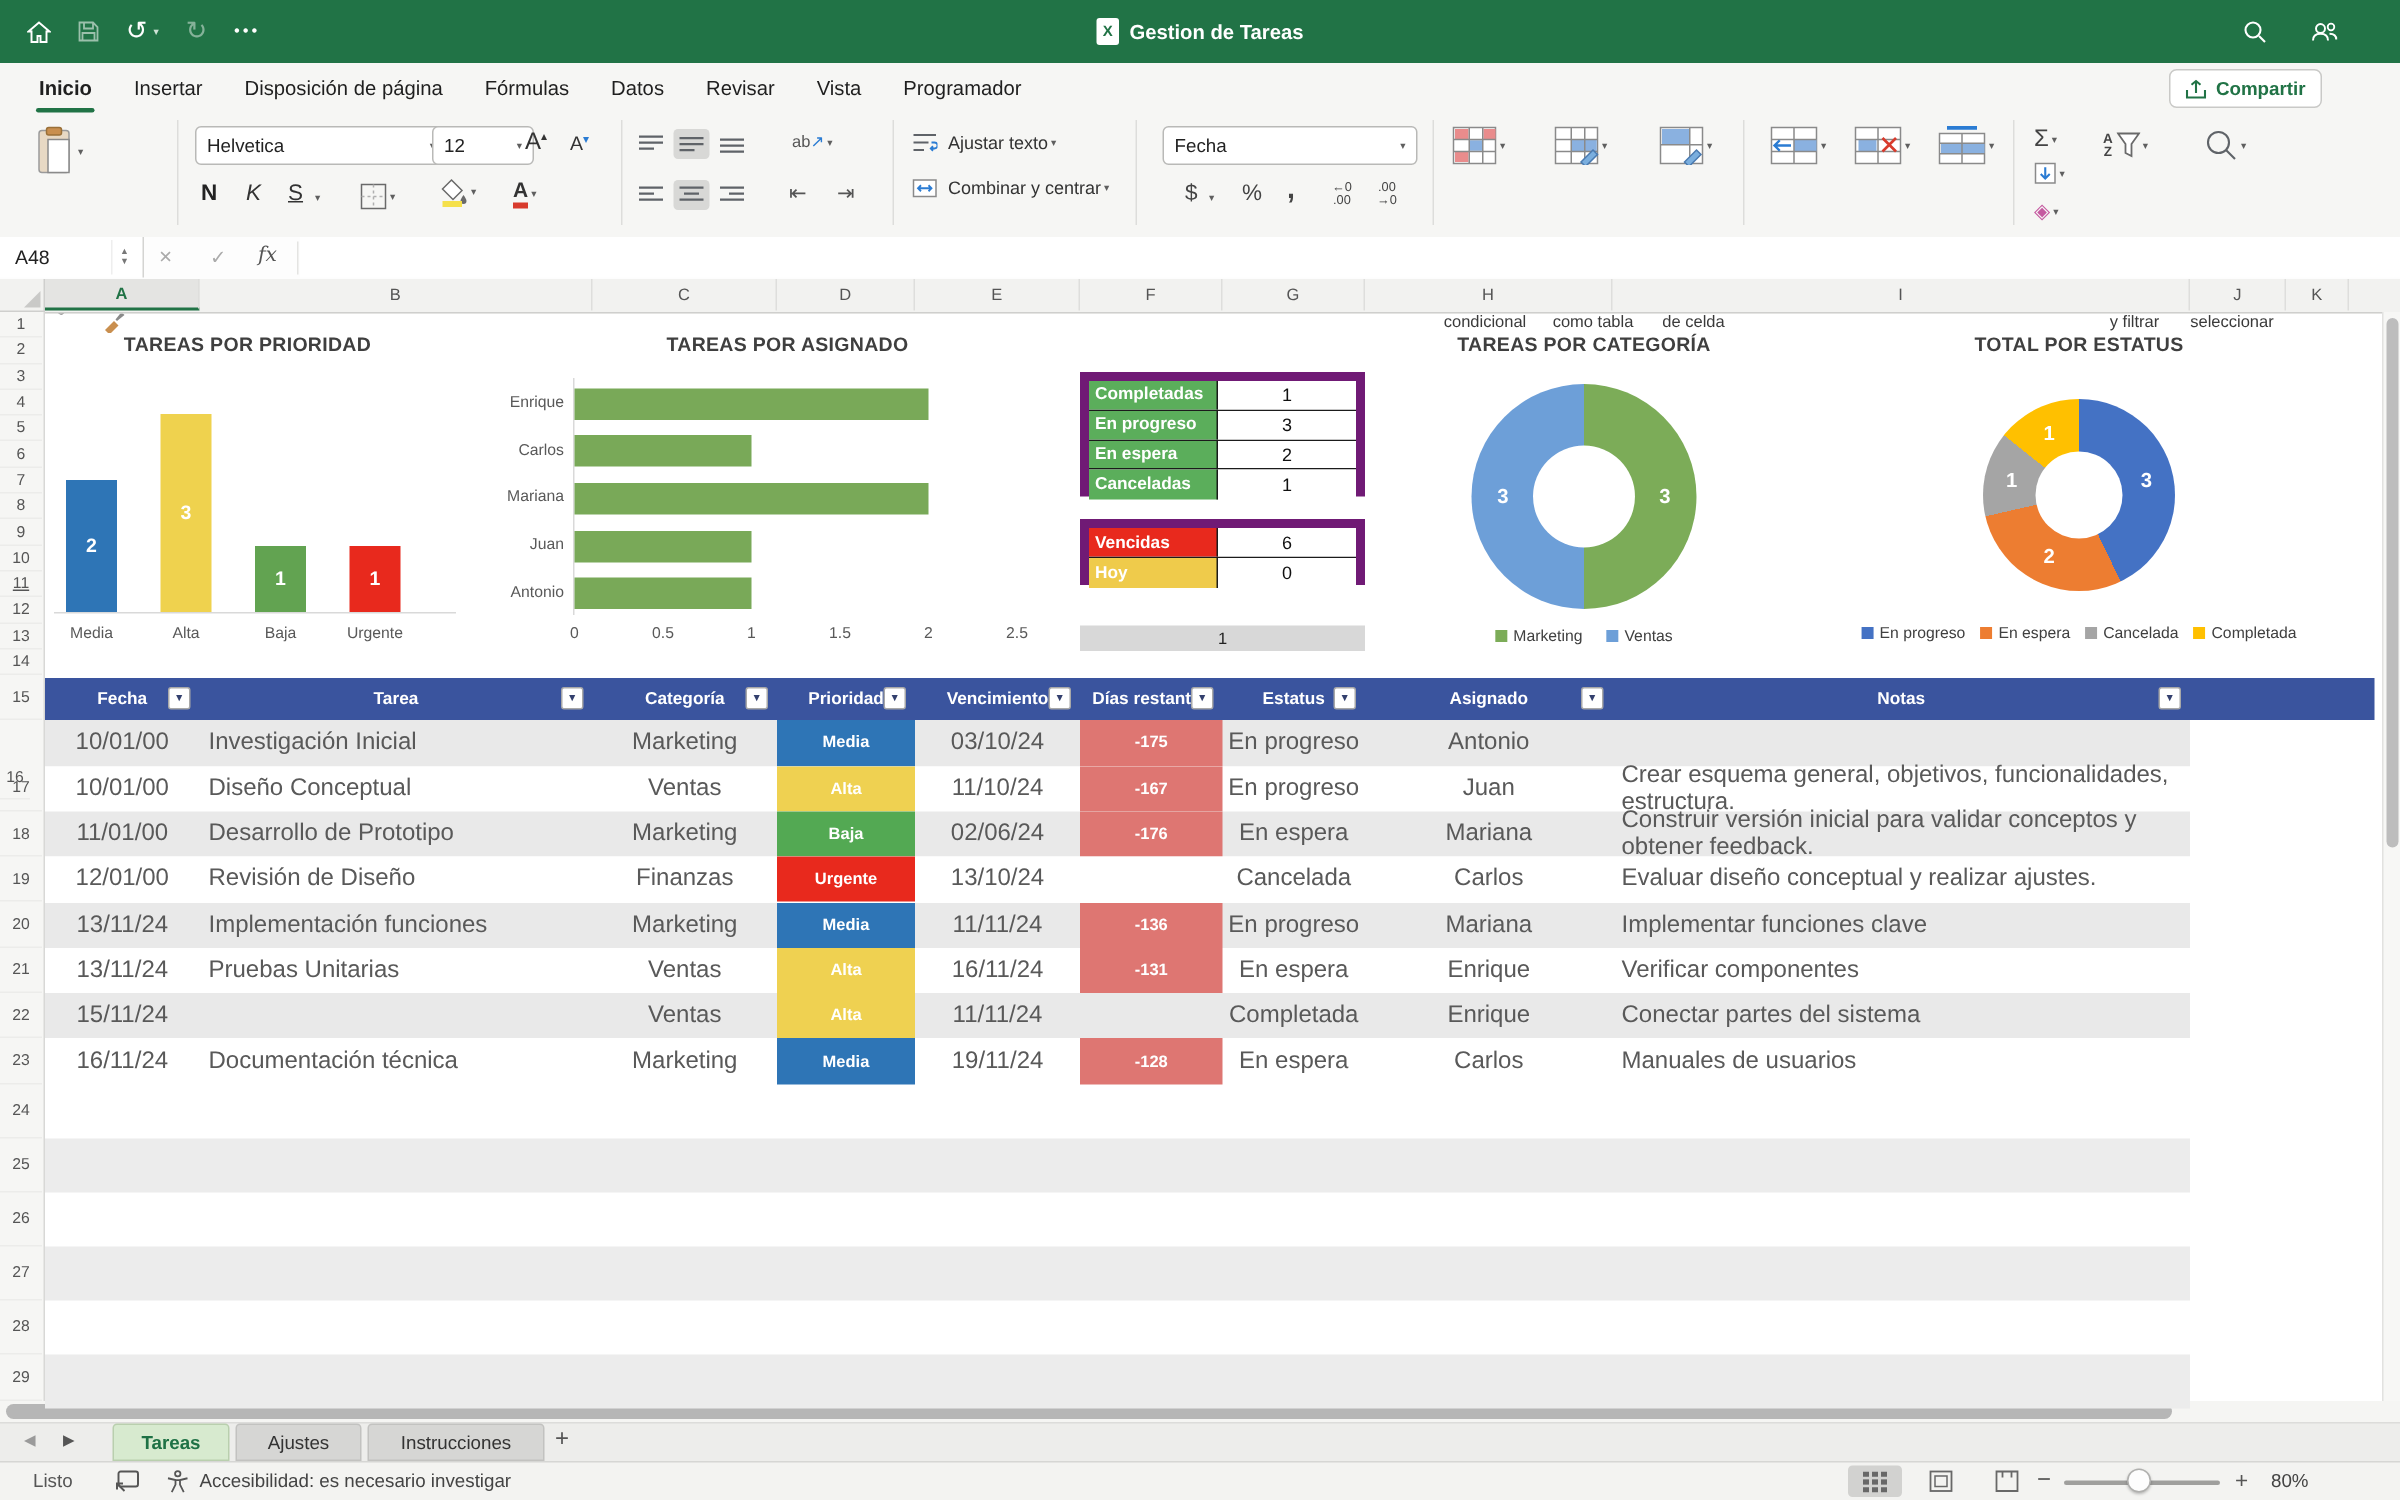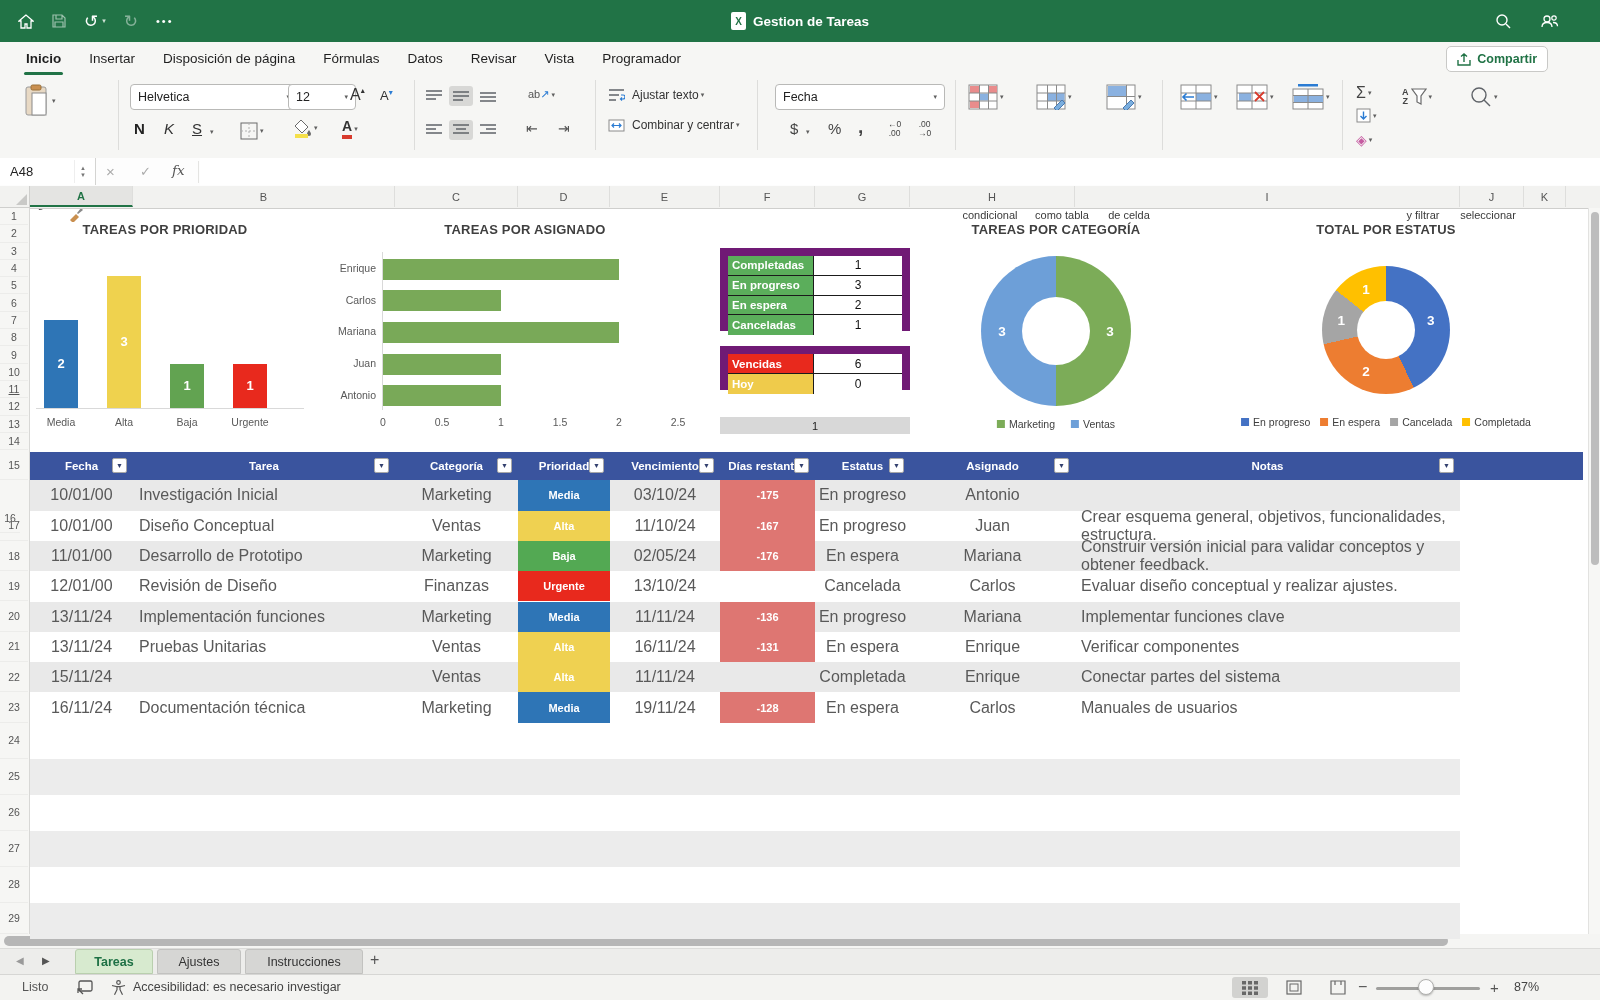--- a/index.html
+++ b/index.html
@@ -50,21 +50,21 @@
   .axislab{position:absolute;font-size:10.5px;color:#595959;text-align:center;}
   .bar{position:absolute;}
   .barval{position:absolute;color:#fff;font-weight:bold;font-size:13px;text-align:center;}
   .donut{position:absolute;border-radius:50%;}
   .dhole{position:absolute;border-radius:50%;background:#fff;}
   .dval{position:absolute;color:#fff;font-weight:bold;font-size:13.5px;transform:translate(-50%,-50%);}
   .legend{position:absolute;display:flex;align-items:center;white-space:nowrap;transform:translateX(-50%);}
   .legsw{width:8px;height:8px;display:inline-block;margin-right:4px;}
   .legit{display:flex;align-items:center;font-size:10.5px;color:#404040;}
   
-  .sumtbl{position:absolute;border:8px solid #701a75;box-sizing:border-box;background:#fff;}
+  .sumtbl{position:absolute;border:6px solid #701a75;box-sizing:border-box;background:#fff;}
   .sumrow{display:flex;border-bottom:1px solid #1b1b1b;box-sizing:border-box;}
   .sumrow:last-child{border-bottom:none;}
   .sumlab{width:86px;color:#fff;font-weight:bold;font-size:11.5px;display:flex;align-items:center;padding-left:4px;box-sizing:border-box;border-right:1px solid #1b1b1b;}
   .sumval{flex:1;display:flex;align-items:center;justify-content:center;font-size:12px;color:#111;background:#fff;}
   
   .thead{position:absolute;background:#3A549E;}
   .thcell{position:absolute;color:#fff;font-weight:bold;font-size:11.5px;display:flex;align-items:center;justify-content:center;height:28px;}
   .filter{position:absolute;width:15px;height:15px;background:#fff;border:1px solid #a8a8a8;border-radius:2px;
           display:flex;align-items:center;justify-content:center;font-size:7px;color:#33406e;box-sizing:border-box;}
   .trow{position:absolute;}
@@ -469,21 +469,21 @@
     </span>
     <span class="viewbtn" style="left:1320px">
       <svg width="16" height="15" viewBox="0 0 16 15">
           <path d="M1 5V1h14v4 M1 5v9h14V5 M5 1v4 M11 1v4" fill="none" stroke="#686868" stroke-width="1.2"></path>
         </svg>
     </span>
     <span class="abs" style="left:1358px;top:3px;font-size:16px;color:#555">−</span>
     <span class="abs" style="left:1376px;top:11.5px;width:104px;height:3px;background:#9f9f9d;border-radius:2px"></span>
     <span class="abs" style="left:1418px;top:4px;width:16px;height:16px;background:#fdfdfd;border:1px solid #b0b0ae;border-radius:50%;box-shadow:0 1px 2px rgba(0,0,0,.25);box-sizing:border-box"></span>
     <span class="abs" style="left:1490px;top:4px;font-size:15px;color:#555">+</span>
-    <span class="abs" style="left:1514px;top:5px;color:#444">87%</span>
+    <span class="abs" style="left:1514px;top:5px;color:#444">80%</span>
   </div>
 
 <div class="rnum" style="position: absolute; left: 0px; top: 208px; width: 28px; height: 17.3px;">1</div>
     <div class="rnum" style="position: absolute; left: 0px; top: 225.3px; width: 28px; height: 17.3px;">2</div>
     <div class="rnum" style="position: absolute; left: 0px; top: 242.6px; width: 28px; height: 17.3px;">3</div>
     <div class="rnum" style="position: absolute; left: 0px; top: 259.9px; width: 28px; height: 17.3px;">4</div>
     <div class="rnum" style="position: absolute; left: 0px; top: 277.2px; width: 28px; height: 17.3px;">5</div>
     <div class="rnum" style="position: absolute; left: 0px; top: 294.5px; width: 28px; height: 17.3px;">6</div>
     <div class="rnum" style="position: absolute; left: 0px; top: 311.8px; width: 28px; height: 17.3px;">7</div>
     <div class="rnum" style="position: absolute; left: 0px; top: 329.1px; width: 28px; height: 17.3px;">8</div>
@@ -651,21 +651,21 @@
       <div class="chip" style="left: 690px; width: 95px; background: rgb(222, 118, 114);">-167</div>
       <div class="tcell c" style="left: 785px; width: 95px;">En progreso</div>
       <div class="tcell c" style="left: 880px; width: 165px;">Juan</div>
       <div class="tcell" style="left: 1045px; width: 385px; padding-left: 6px; box-sizing: border-box;">Crear esquema general, objetivos, funcionalidades, estructura.</div>
     </div>
     <div class="trow" style="position: absolute; left: 30px; top: 540.9px; width: 1430px; height: 30.3px; background: rgb(233, 233, 233);">
       <div class="tcell c" style="left: 0px; width: 103px;">11/01/00</div>
       <div class="tcell" style="left: 103px; width: 262px; padding-left: 6px; box-sizing: border-box;">Desarrollo de Prototipo</div>
       <div class="tcell c" style="left: 365px; width: 123px;">Marketing</div>
       <div class="chip" style="left: 488px; width: 92px; background: rgb(83, 169, 83);">Baja</div>
-      <div class="tcell c" style="left: 580px; width: 110px;">02/05/24</div>
+      <div class="tcell c" style="left: 580px; width: 110px;">02/06/24</div>
       <div class="chip" style="left: 690px; width: 95px; background: rgb(222, 118, 114);">-176</div>
       <div class="tcell c" style="left: 785px; width: 95px;">En espera</div>
       <div class="tcell c" style="left: 880px; width: 165px;">Mariana</div>
       <div class="tcell" style="left: 1045px; width: 385px; padding-left: 6px; box-sizing: border-box;">Construir versión inicial para validar conceptos y obtener feedback.</div>
     </div>
     <div class="trow" style="position: absolute; left: 30px; top: 571.2px; width: 1430px; height: 30.3px; background: rgb(255, 255, 255);">
       <div class="tcell c" style="left: 0px; width: 103px;">12/01/00</div>
       <div class="tcell" style="left: 103px; width: 262px; padding-left: 6px; box-sizing: border-box;">Revisión de Diseño</div>
       <div class="tcell c" style="left: 365px; width: 123px;">Finanzas</div>
       <div class="chip" style="left: 488px; width: 92px; background: rgb(232, 41, 29);">Urgente</div>

